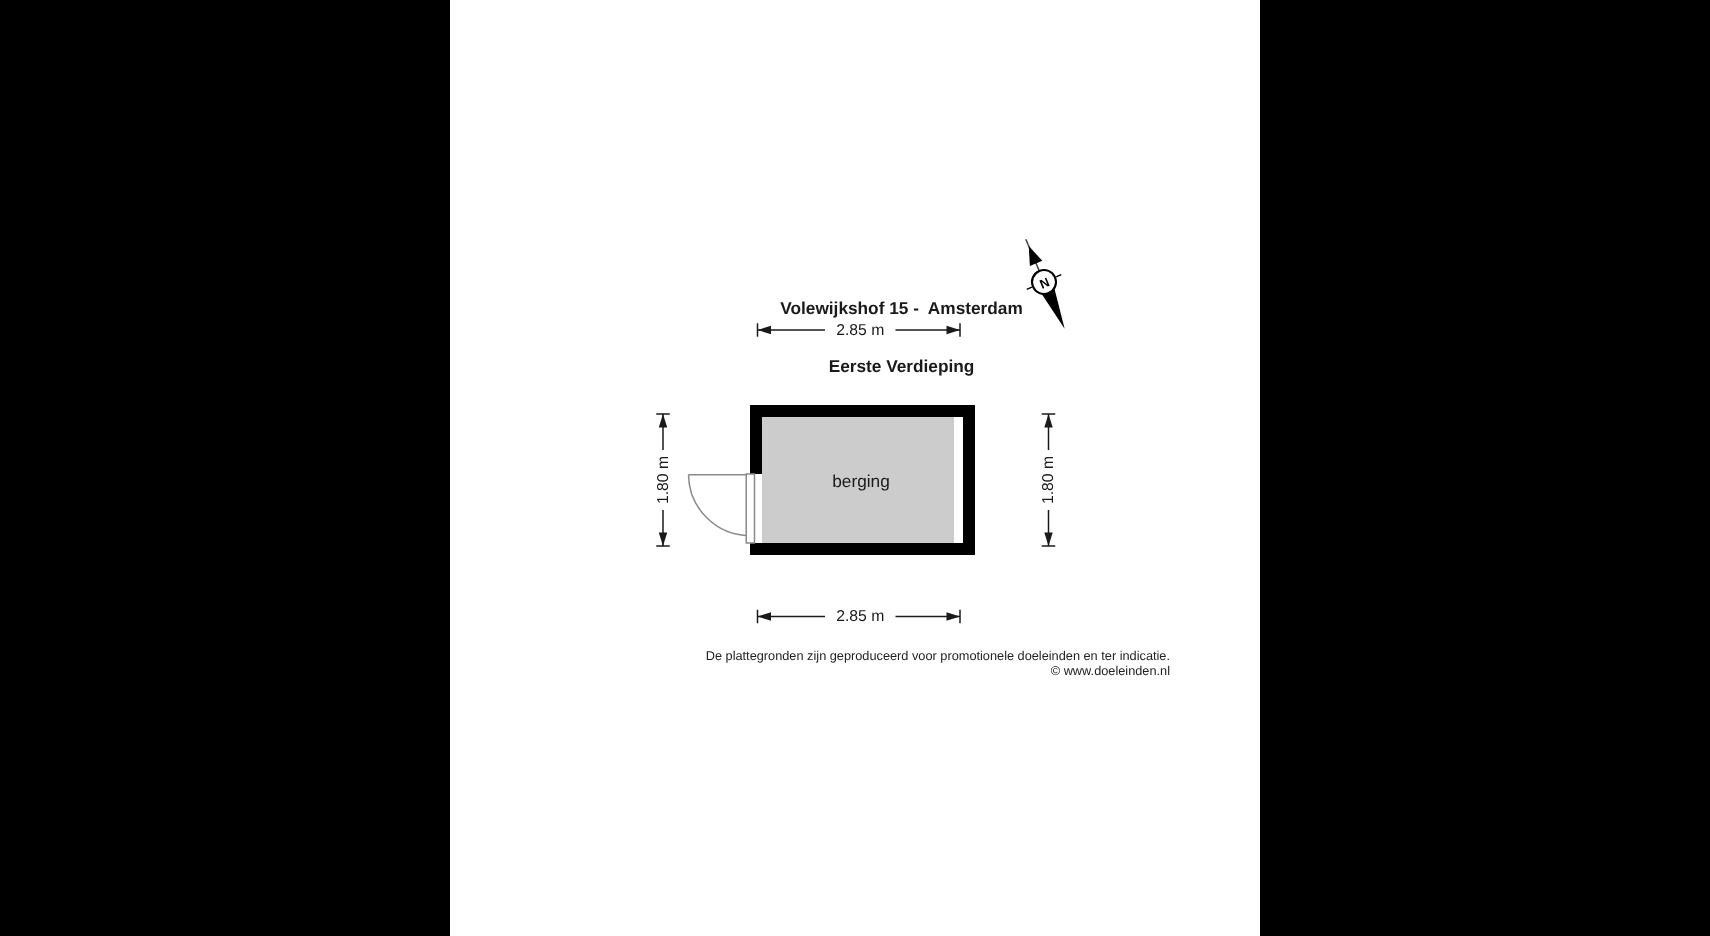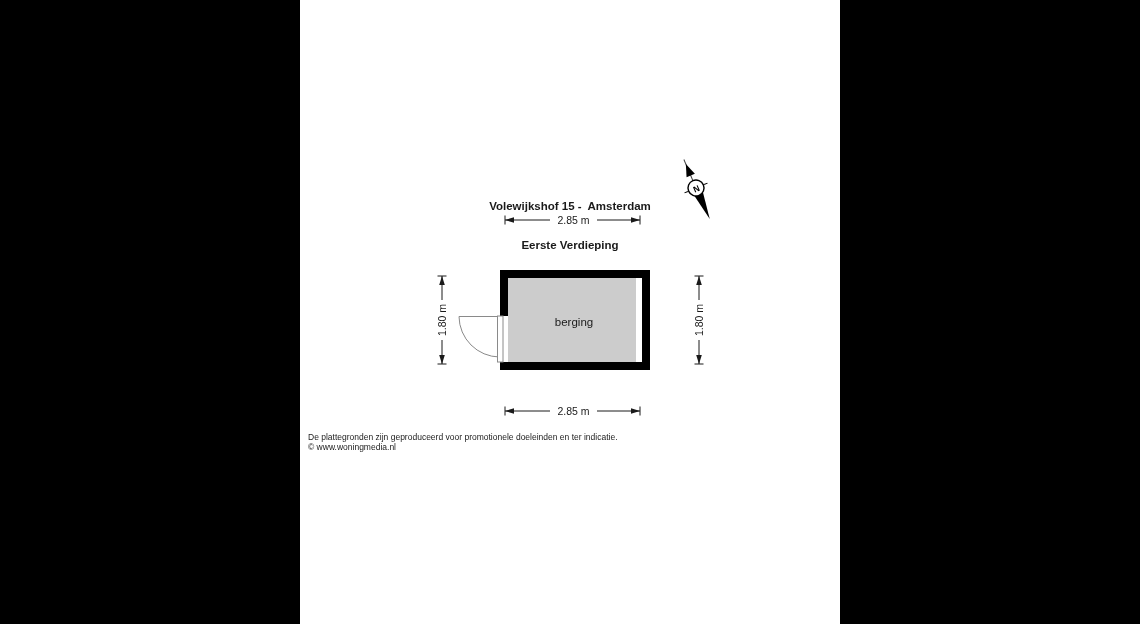--- a/index.html
+++ b/index.html
@@ -31,28 +31,29 @@
     position: absolute;
     left: 300px;
     top: 174px;
     width: 540px;
     text-align: center;
     color: #1a1a1a;
     font-size: 11.5px;
     font-weight: bold;
     line-height: 13px;
     white-space: pre;
+    padding-left: 31px;
   }
 
   #footer-block {
     position: absolute;
-    left: 308px;
+    left: 288px;
     top: 432px;
     width: 492px;
-    text-align: left;
+    text-align: right;
     color: #222222;
     font-size: 8.5px;
     line-height: 10px;
   }
 
   .dim-text {
     font-family: "Liberation Sans", sans-serif;
     font-size: 10.5px;
   }
   .room-text {
@@ -137,16 +138,16 @@
       <polygon points="690.5,189.5 701.5,189.5 696.5,222" fill="#000000"></polygon>
       <circle cx="696" cy="188" r="8" fill="#ffffff" stroke="#000000" stroke-width="1.4"></circle>
       <line x1="683.5" y1="188" x2="687.2" y2="188" stroke="#000000" stroke-width="1"></line>
       <line x1="704.8" y1="188" x2="708.5" y2="188" stroke="#000000" stroke-width="1"></line>
       <text class="compass-text" x="696" y="188.8" text-anchor="middle" dominant-baseline="central" fill="#000000">N</text>
     </g>
   </svg>
 
   <div id="footer-block">
     <div>De plattegronden zijn geproduceerd voor promotionele doeleinden en ter indicatie.</div>
-    <div>© www.woningmedia.nl</div>
+    <div>© www.doeleinden.nl</div>
   </div>
 
 </div>
 
 </body></html>

